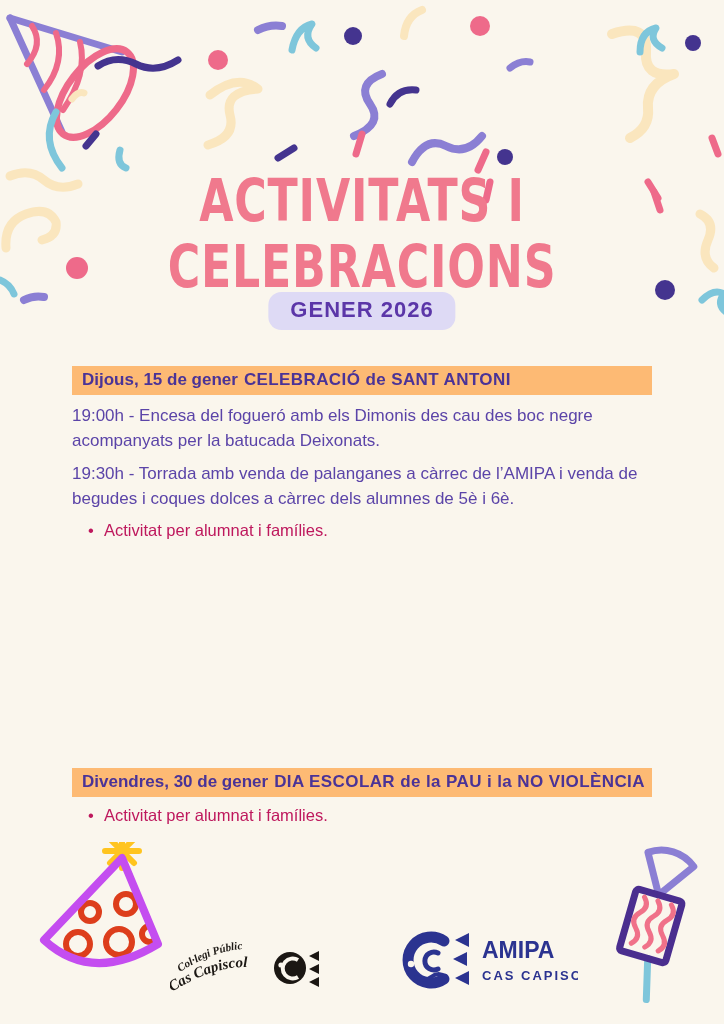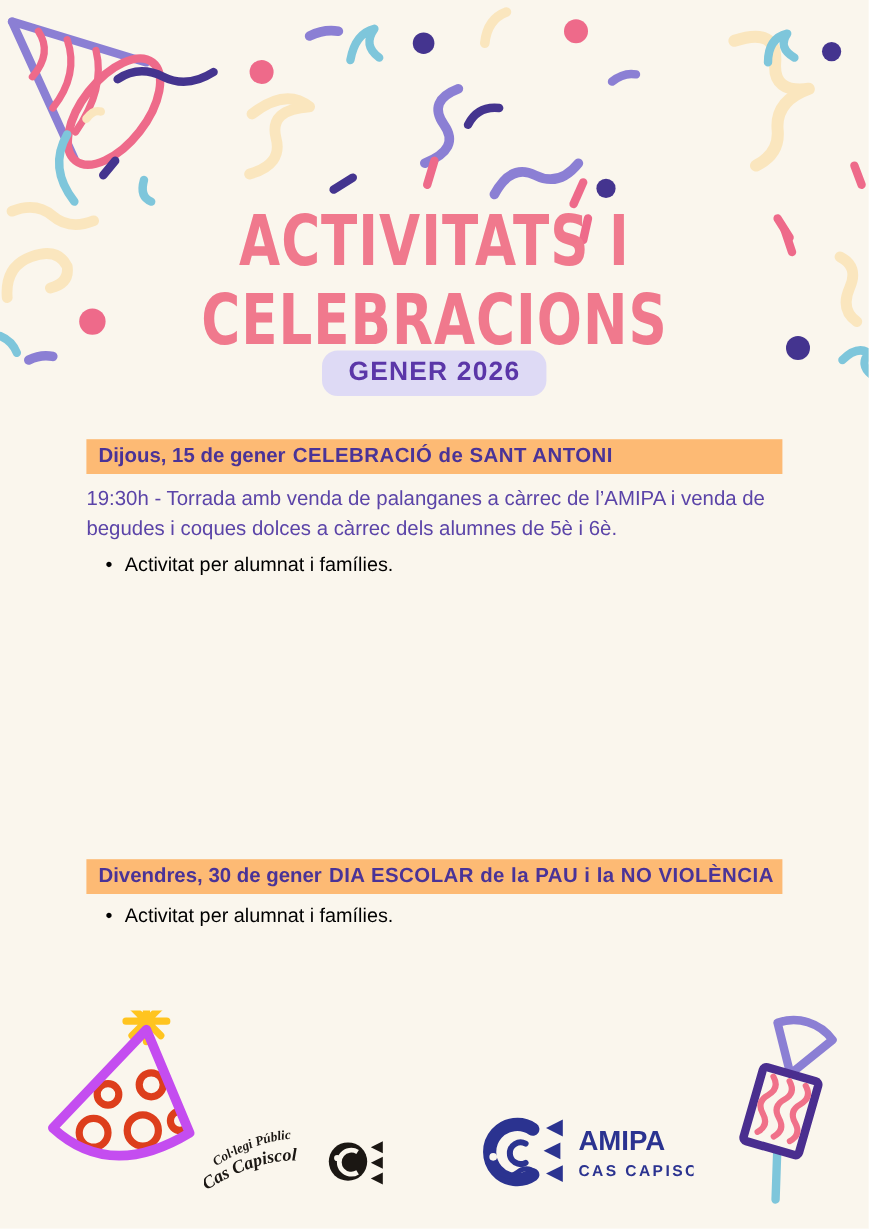--- a/index.html
+++ b/index.html
@@ -23,21 +23,21 @@
   }
   .event{position:absolute;left:72px;width:580px;}
   .event-header{
     background:#fdba74;color:#4A3397;padding:4px 10px 5px;
     font-size:17px;font-weight:bold;white-space:nowrap;
   }
   .event-header .etitle{margin-left:6px;letter-spacing:.4px;}
   .event p{margin:9px 0 0;color:#5B44A8;font-size:17px;line-height:1.45;}
   .bullet{
     position:relative;margin-top:7px;padding-left:32px;
-    color:#000000;font-size:16.5px;line-height:1.4;
+    color:#be185d;font-size:16.5px;line-height:1.4;
   }
   .bullet::before{content:"•";position:absolute;left:16px;top:0;}
 </style>
 </head>
 <body>
 
 <div class="page">
 
   <svg class="deco" style="left:0;top:0;z-index:1" width="724" height="360" viewBox="0 0 724 360" fill="none" stroke-linecap="round" stroke-linejoin="round">
 
@@ -122,28 +122,29 @@
       <div>ACTIVITATS I</div>
       <div>CELEBRACIONS</div>
     </div>
 
     <div class="badge">GENER 2026</div>
 
     <section class="event" style="top:366px">
       <div class="event-header">
         <span>Dijous, 15 de gener</span><span class="etitle">CELEBRACIÓ de SANT ANTONI</span>
       </div>
+      <p>19:00h - Encesa del fogueró amb els Dimonis des cau des boc negre acompanyats per la batucada Deixonats.</p>
       <p>19:30h - Torrada amb venda de palanganes a càrrec de l’AMIPA i venda de begudes i coques dolces a càrrec dels alumnes de 5è i 6è.</p>
       <div class="bullet">Activitat per alumnat i famílies.</div>
     </section>
 
     <section class="event" style="top:556px">
     </section>
 
-    <section class="event" style="top:716px">
+    <section class="event" style="top:768px">
       <div class="event-header">
         <span>Divendres, 30 de gener</span><span class="etitle">DIA ESCOLAR de la PAU i la NO VIOLÈNCIA</span>
       </div>
       <div class="bullet">Activitat per alumnat i famílies.</div>
     </section>
 
     <svg style="position:absolute;left:170px;top:928px" width="155" height="80" viewBox="0 0 155 80">
       <defs>
         <path id="arcA" d="M10,44 Q68,6 122,30" fill="none"></path>
         <path id="arcB" d="M2,64 Q64,24 116,48" fill="none"></path>

